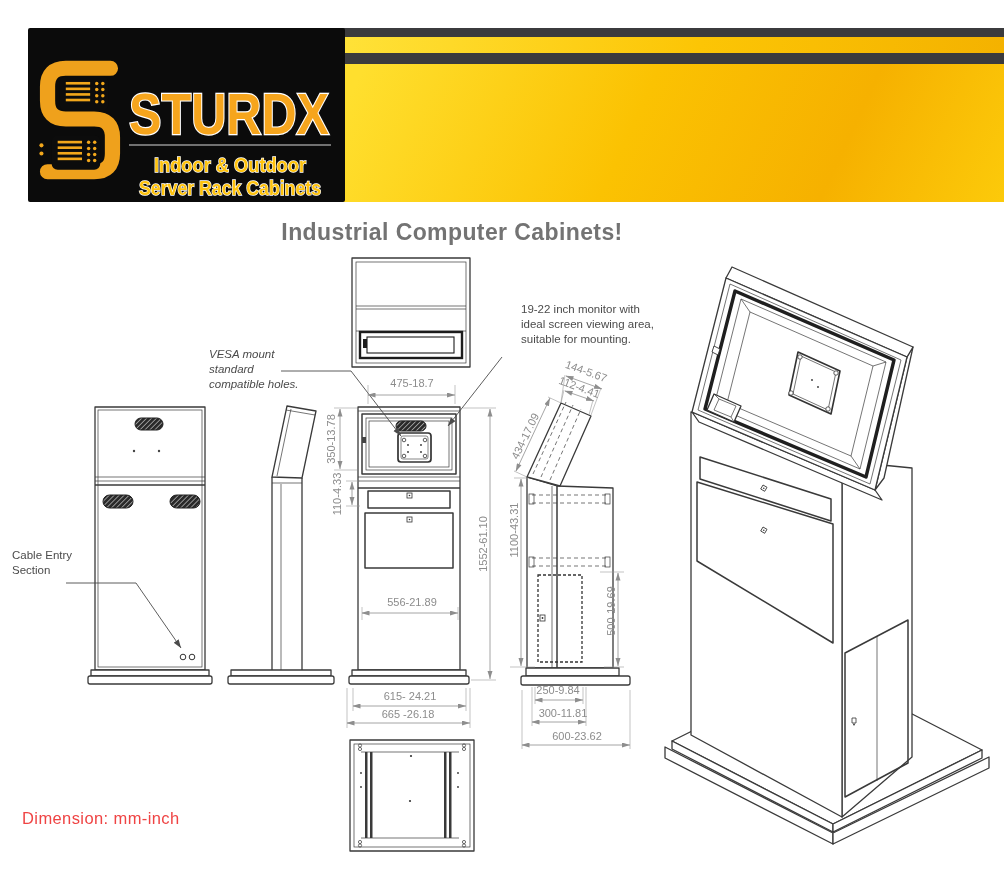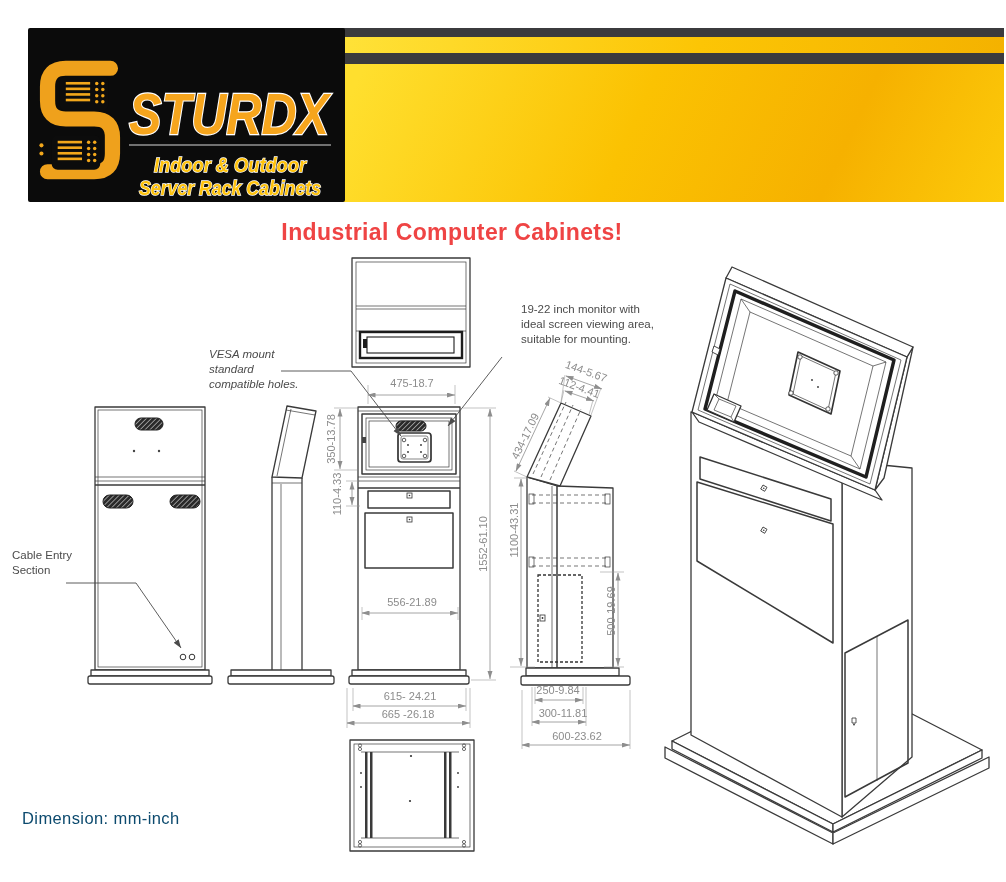--- a/index.html
+++ b/index.html
@@ -5,31 +5,31 @@
   html,body{margin:0;padding:0;background:#fff;}
   .page{position:relative;width:1006px;height:882px;background:#fff;overflow:hidden;
         font-family:"Liberation Sans",sans-serif;}
   
   header{position:absolute;left:28px;top:28px;width:976px;height:174px;}
   .stripes{position:absolute;left:300px;right:0;top:0;bottom:0;}
   .stripes .s1{height:9px;background:#3b3b3d;}
   .stripes .s2{height:16px;background:linear-gradient(100deg,#ffe33a,#fcc505 55%,#f4b200);}
   .stripes .s3{height:11px;background:#3b3b3d;}
   .stripes .s4{height:138px;background:linear-gradient(115deg,#ffdf2e 5%,#fbc202 45%,#f6b100 75%,#fcca0a);}
-  .logo-box{position:absolute;left:0;top:0;width:317px;height:174px;background:#0b0b0b;border-radius:2px;font-style:italic;}
+  .logo-box{position:absolute;left:0;top:0;width:317px;height:174px;background:#0b0b0b;border-radius:2px;}
   .logo-icon{position:absolute;left:8px;top:22px;}
   .logo-text{position:absolute;left:99px;top:24px;}
   
   h1{position:absolute;left:0;top:219px;width:904px;margin:0;text-align:center;
-     font-size:23px;font-weight:800;color:#ef4444;letter-spacing:.4px;}
+     font-size:23px;font-weight:800;color:#737373;letter-spacing:.4px;}
   .ann{position:absolute;font-size:11.5px;line-height:1.3;color:#4b4b4b;white-space:pre-line;z-index:3;}
   .ann-vesa{left:209px;top:347px;font-style:italic;}
   .ann-monitor{left:497px;top:302px;margin-left:24px;}
   .ann-cable{left:12px;top:548px;}
-  .note{position:absolute;left:22px;top:809px;font-size:16.5px;color:#0c4a6e;letter-spacing:.4px;}
+  .note{position:absolute;left:22px;top:809px;font-size:16.5px;color:#ef4444;letter-spacing:.4px;}
   
   svg.drawing{position:absolute;left:0;top:0;z-index:1;}
   .ol{fill:#fff;stroke:#3a3a3a;stroke-width:1.3;stroke-linejoin:round;}
   .th{fill:none;stroke:#3a3a3a;stroke-width:.7;}
   .md{fill:none;stroke:#3a3a3a;stroke-width:1.5;stroke-linejoin:round;}
   .dim{stroke:#8e8e8e;stroke-width:.8;fill:none;}
   .ext{stroke:#9a9a9a;stroke-width:.6;fill:none;}
   .dtx{fill:#8c8c8c;font-size:11px;}
   .ldr{stroke:#4b4b4b;stroke-width:.9;fill:none;}
   .dash{stroke-dasharray:4 3;}

